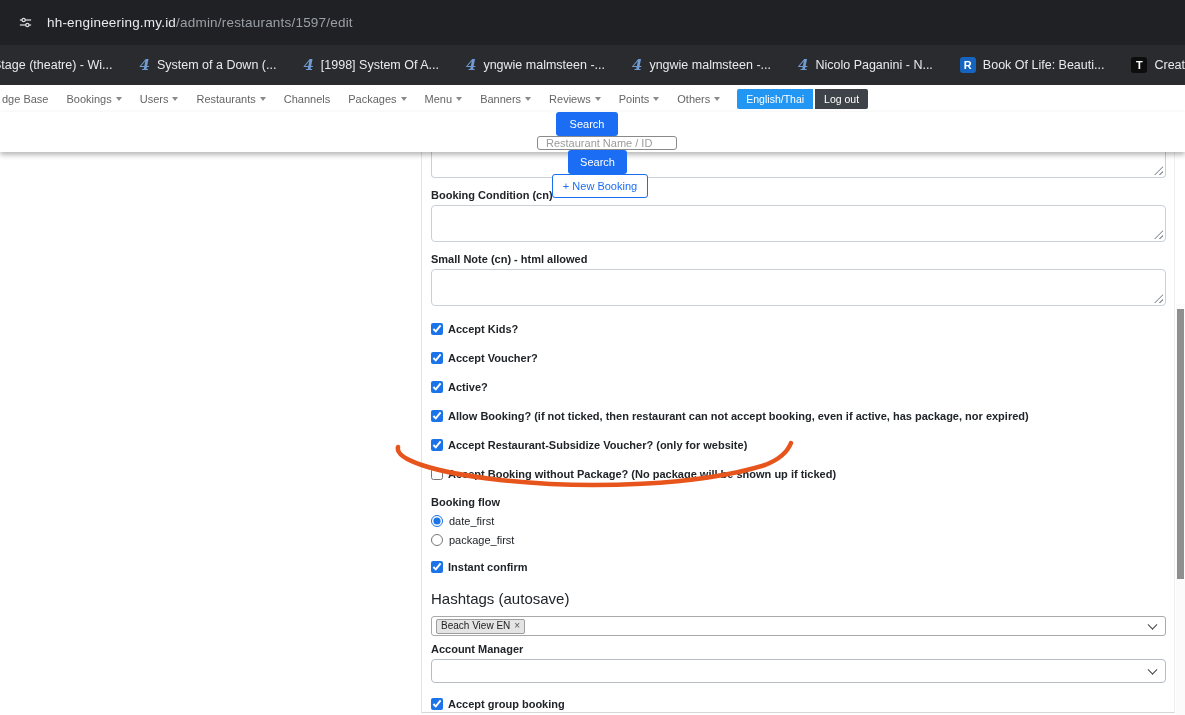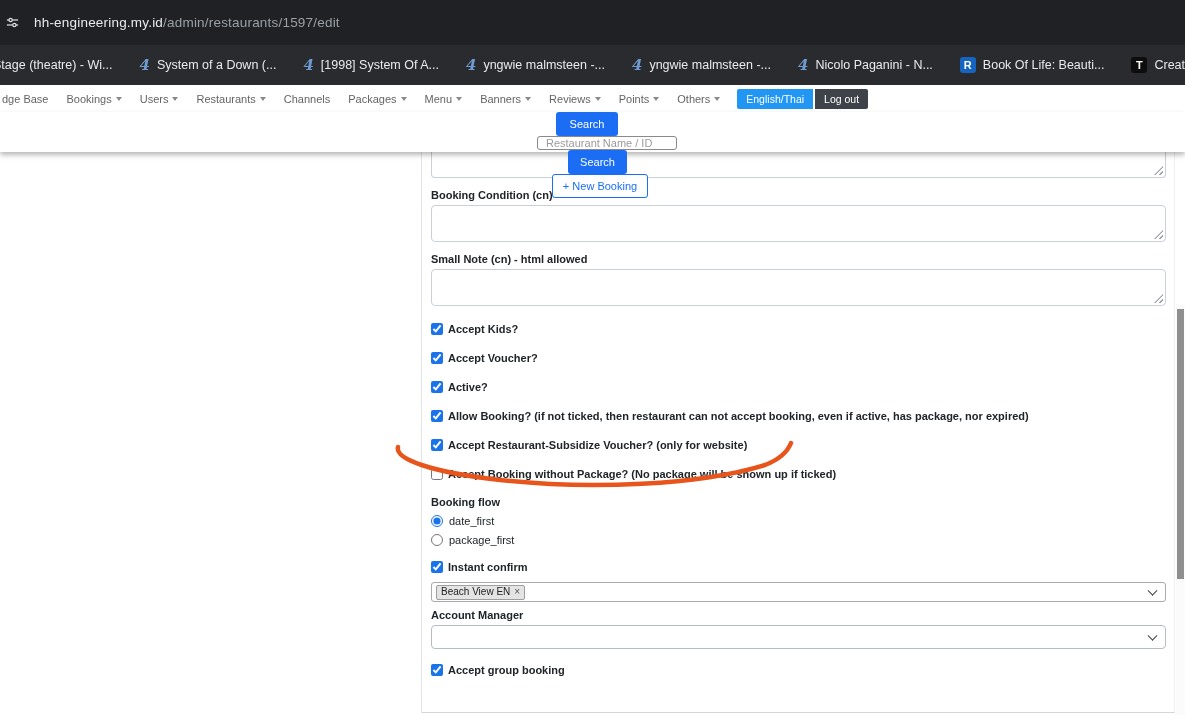--- a/index.html
+++ b/index.html
@@ -1,20 +1,20 @@
 <!DOCTYPE html>
 <html><head>
 <meta charset="utf-8">
 <style>
   html,body{margin:0;padding:0;width:1185px;height:715px;overflow:hidden;
     font-family:"Liberation Sans", sans-serif;background:#fff;}
   .screen{position:relative;width:1185px;height:715px;overflow:hidden;}
 
   
-  .topbar{height:45px;background:#202124;display:flex;align-items:center;box-sizing:border-box;}
+  .topbar{height:45px;background:#202124;display:flex;align-items:center;padding-left:13px;box-sizing:border-box;}
   .tune-wrap{width:24px;height:24px;border-radius:50%;display:flex;align-items:center;justify-content:center;cursor:pointer;}
   .url{margin-left:10px;font-size:13.5px;letter-spacing:.2px;color:#e8eaed;white-space:nowrap;}
   .url .path{color:#9aa0a6;}
 
   .bookmarks{height:40px;background:#2a2b2e;display:flex;align-items:center;gap:27px;
     color:#e8eaed;font-size:12.5px;overflow:hidden;padding-left:0;white-space:nowrap;}
   .bm{display:flex;align-items:center;gap:7px;cursor:pointer;flex:none;}
   .bm.first{margin-left:-7px;}
   .ico-4{font-family:"DejaVu Serif", serif;font-style:italic;font-weight:bold;font-size:15px;color:#6f9bd1;line-height:1;}
   .ico-sq{width:16px;height:16px;border-radius:3px;color:#fff;font-size:11px;font-weight:bold;
@@ -240,20 +240,21 @@
       <label class="radio-row">
         <input type="radio" name="booking_flow" style="">
         <span>package_first</span>
       </label>
 
       <label class="chk-row chk-instant">
         <input type="checkbox" checked="" style="">
         <span>Instant confirm</span>
       </label>
 
+      <div class="hash-h">Hashtags (autosave)</div>
       <div class="sel sel-hash">
         <span class="chip">
           <span>Beach View EN</span>
           <span class="chip-x">×</span>
         </span>
         <span class="sel-caret"></span>
       </div>
 
       <div class="flabel am-label">Account Manager</div>
       <div class="sel sel-am">

